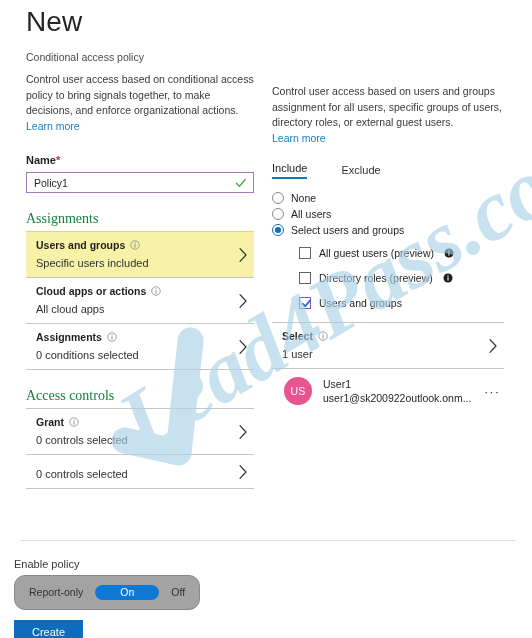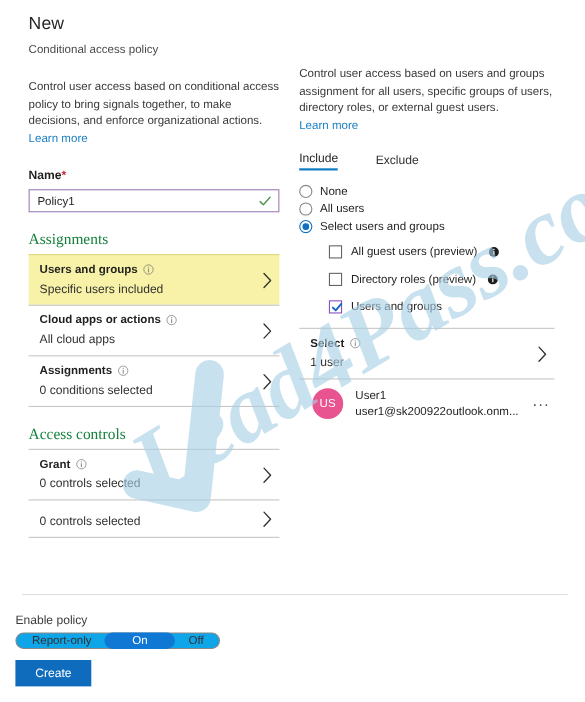--- a/index.html
+++ b/index.html
@@ -22,37 +22,37 @@
     position: absolute;
     left: 0; top: 0;
     width: 532px; height: 638px;
     pointer-events: none;
     z-index: 40;
   }
 
   
   .page-header { position: absolute; left: 26px; top: 8px; }
   .page-title {
-    font-size: 16px;
+    font-size: 28px;
     font-weight: 400;
     color: #262626;
     letter-spacing: .1px;
     line-height: 28px;
   }
   .page-subtitle {
     font-size: 10.5px;
     color: #4a4a4a;
-    margin-top: 3px;
+    margin-top: 15px;
     line-height: 13px;
     text-align: right;
   }
 
   
   .col-left  { position: absolute; left: 26px; top: 72px; width: 228px; }
-  .col-right { position: absolute; left: 272px; top: 60px; width: 232px; }
+  .col-right { position: absolute; left: 272px; top: 84px; width: 232px; }
 
   .blurb {
     font-size: 10.5px;
     line-height: 15.5px;
     color: #3b3a39;
   }
   .link {
     color: #1a7fc1;
     cursor: pointer;
   }
@@ -260,22 +260,22 @@
     border-top: 1px solid #e1dfdd;
   }
   .footer { position: absolute; left: 14px; top: 558px; }
   .footer-label { font-size: 11px; color: #3b3a39; }
   .toggle-group {
     margin-top: 5px;
     display: inline-flex;
     align-items: center;
     border: 1px solid #8a8886;
     border-radius: 11px;
-    height: 15px;
-    background: #0ea5e9;
+    height: 35px;
+    background: #a3a3a3;
     padding: 0 2px;
     box-sizing: border-box;
   }
   .toggle-seg {
     font-size: 10.5px;
     color: #323130;
     padding: 0 12px;
     height: 15px;
     line-height: 15px;
     border-radius: 9px;

